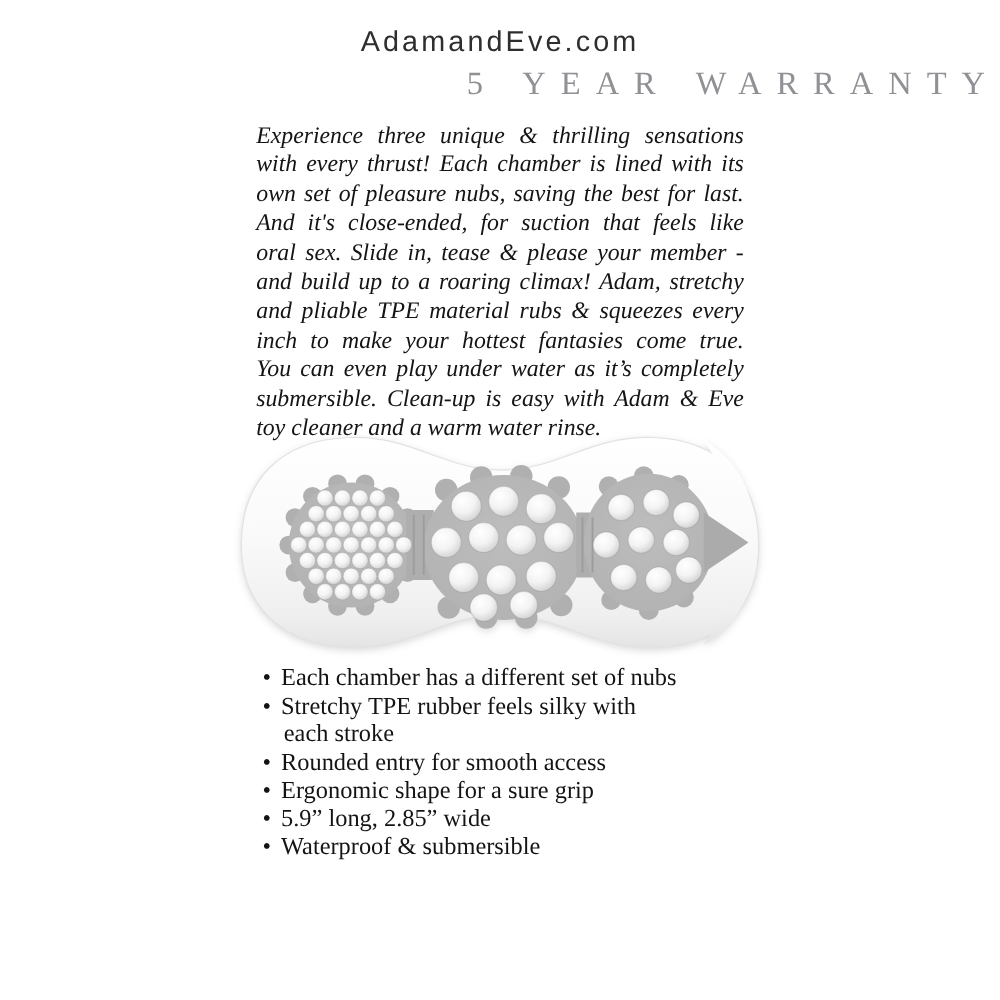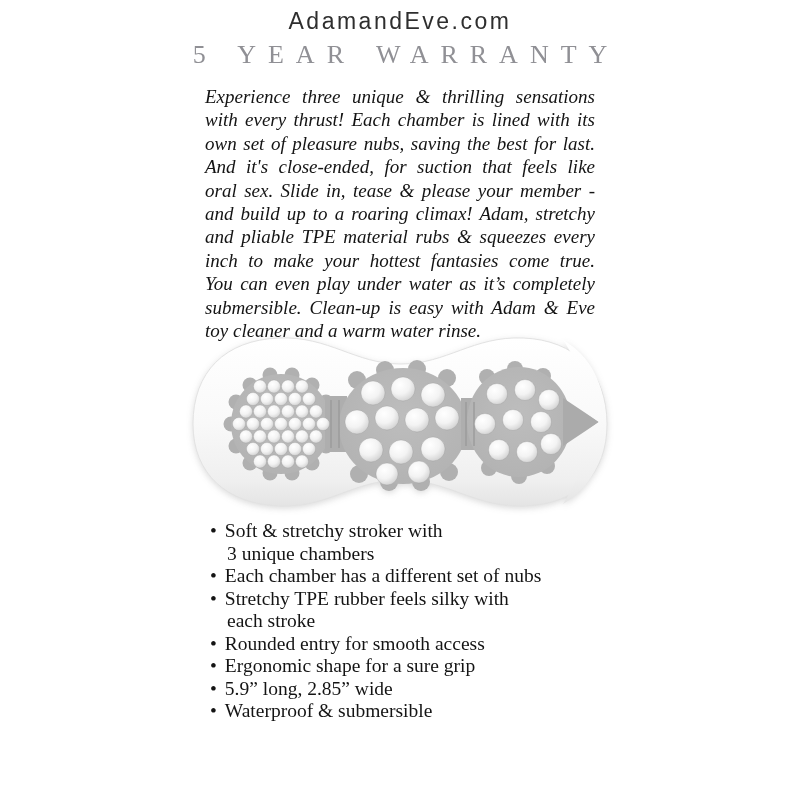--- a/index.html
+++ b/index.html
@@ -1,26 +1,26 @@
 <!DOCTYPE html>
 <html><head>
 <meta charset="utf-8">
 <style>
   html,body{margin:0;padding:0}
   body{
     width:800px;height:800px;background:#ffffff;overflow:hidden;
     font-family:"Liberation Serif",serif;color:#141414;
   }
   .site{
-    padding-top:8px;text-align:center;
+    padding-top:20px;text-align:center;
     font-family:"Liberation Sans",sans-serif;
     font-size:23px;letter-spacing:2.5px;color:#2e2e2e;
   }
   .warranty{
-    margin-top:5px;text-align:center;
+    margin-top:5px;text-align:right;
     font-size:26px;letter-spacing:12px;text-indent:12px;
     word-spacing:2px;color:#909095;
   }
   .desc{
     width:390px;margin:15px auto 0;
     font-size:19px;line-height:23.4px;font-style:italic;
   }
   .jline{text-align:justify;text-align-last:justify}
   .jlast{text-align:right;text-align-last:left}
   .figure{
@@ -192,23 +192,20 @@
         <circle cx="342" cy="120" r="10.5"></circle>
         <circle cx="366" cy="112" r="10.5"></circle>
     </g>
 
     <path d="M 378,8 C 406,24 420,52 420,90 C 420,128 406,156 378,172
          C 396,146 400,122 392,106 L 414,90 L 392,74 C 400,58 396,34 378,8 Z" fill="url(#bodyG)"></path>
   </svg>
 
   <div class="features">
     <div class="li">
-      <span class="bullet">•</span><span class="l1">Soft &amp; stretchy stroker with</span><span class="l2">3 unique chambers</span>
-    </div>
-    <div class="li">
       <span class="bullet">•</span><span class="l1">Each chamber has a different set of nubs</span><span class="l2"></span>
     </div>
     <div class="li">
       <span class="bullet">•</span><span class="l1">Stretchy TPE rubber feels silky with</span><span class="l2">each stroke</span>
     </div>
     <div class="li">
       <span class="bullet">•</span><span class="l1">Rounded entry for smooth access</span><span class="l2"></span>
     </div>
     <div class="li">
       <span class="bullet">•</span><span class="l1">Ergonomic shape for a sure grip</span><span class="l2"></span>

